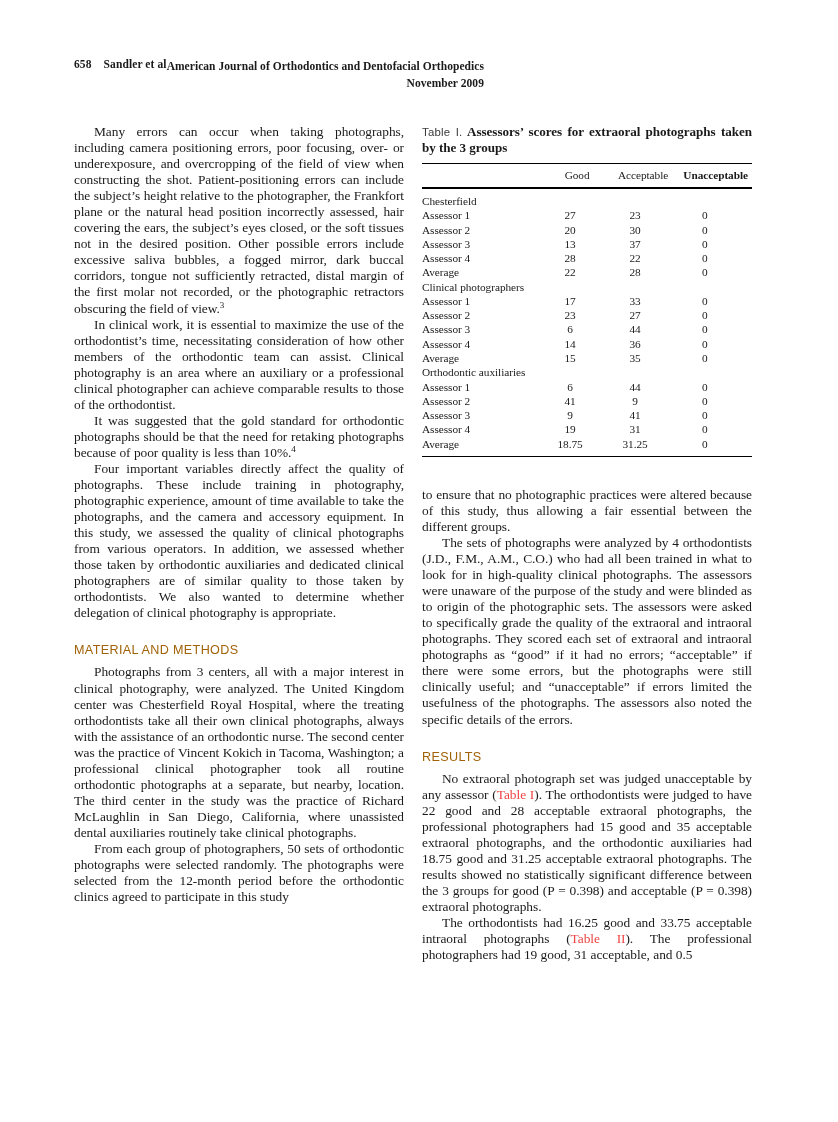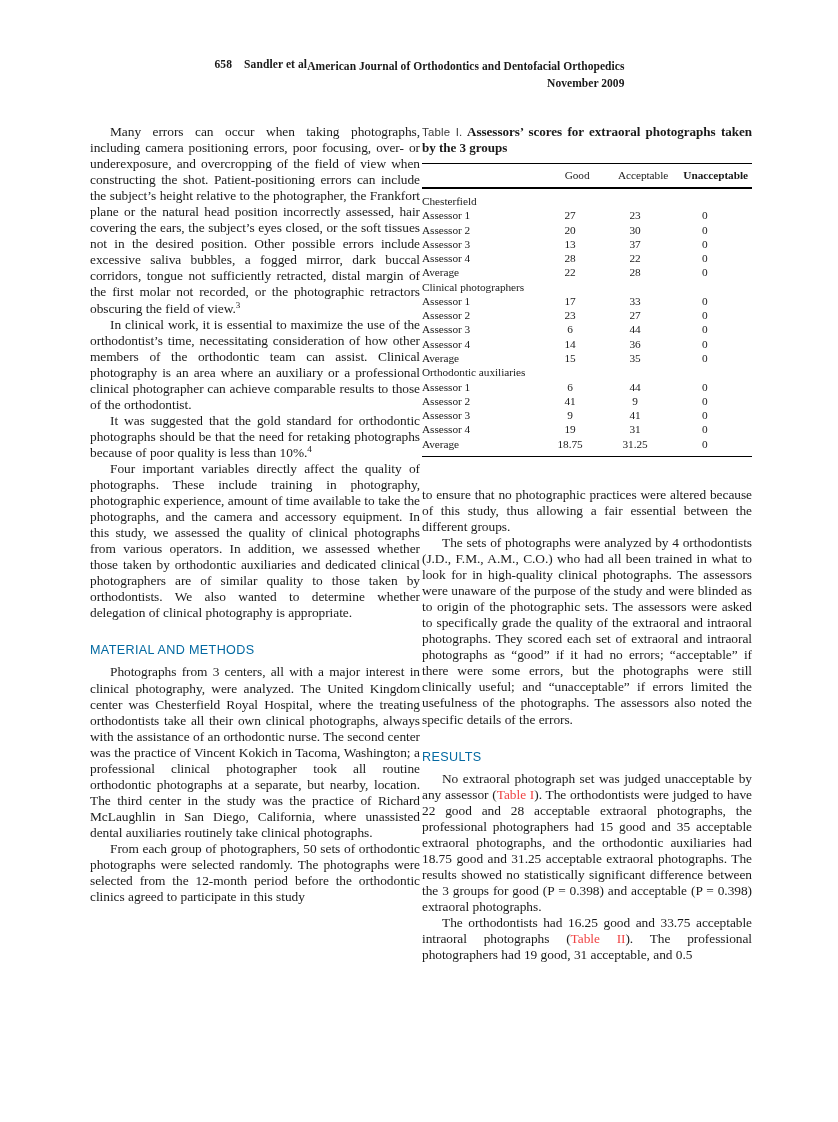--- a/index.html
+++ b/index.html
@@ -16,21 +16,21 @@
     overflow: hidden;
   }
 
   
   #running-head {
     position: absolute;
     left: 74px;
     top: 58px;
     width: 691px;
     display: flex;
-    justify-content: center;
+    justify-content: flex-start;
     align-items: flex-start;
   }
   #running-head .left {
     font-family: "Liberation Serif", serif;
     font-size: 11.5px;
     font-weight: bold;
     letter-spacing: 0.1px;
     white-space: nowrap;
   }
   #running-head .left .pageno { margin-right: 12px; }
@@ -50,21 +50,21 @@
     left: 74px;
     top: 124px;
     width: 691px;
     height: 940px;
   }
   .col {
     position: absolute;
     top: 0;
     width: 330px;
   }
-  #col-left  { left: 16px; }
+  #col-left  { left: 0; }
   #col-right { left: 348px; }
 
   p.body {
     margin: 0;
     text-indent: 20px;
     text-align: justify;
     font-size: 13.4px;
     line-height: 16.05px;
     letter-spacing: -0.05px;
     word-spacing: 0.1px;
@@ -78,21 +78,21 @@
     vertical-align: super;
     line-height: 0;
   }
 
   h2.section {
     margin: 0;
     font-family: "Liberation Sans", sans-serif;
     font-size: 12.6px;
     font-weight: normal;
     letter-spacing: 0.35px;
-    color: #0369a1;
+    color: #a16207;
   }
   .gap-before-head { height: 22px; }
   .gap-after-head  { height: 7px; }
 
   a.xref {
     color: #ef4444;
     text-decoration: none;
   }
 
   

